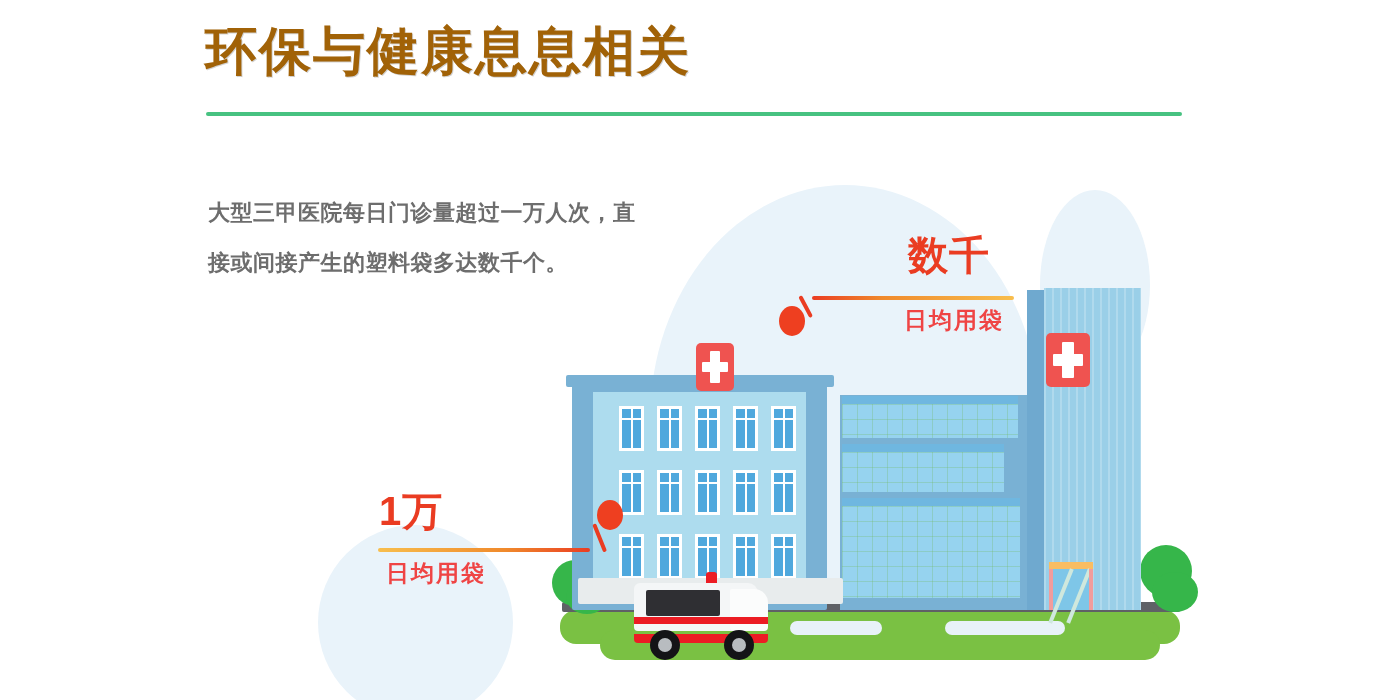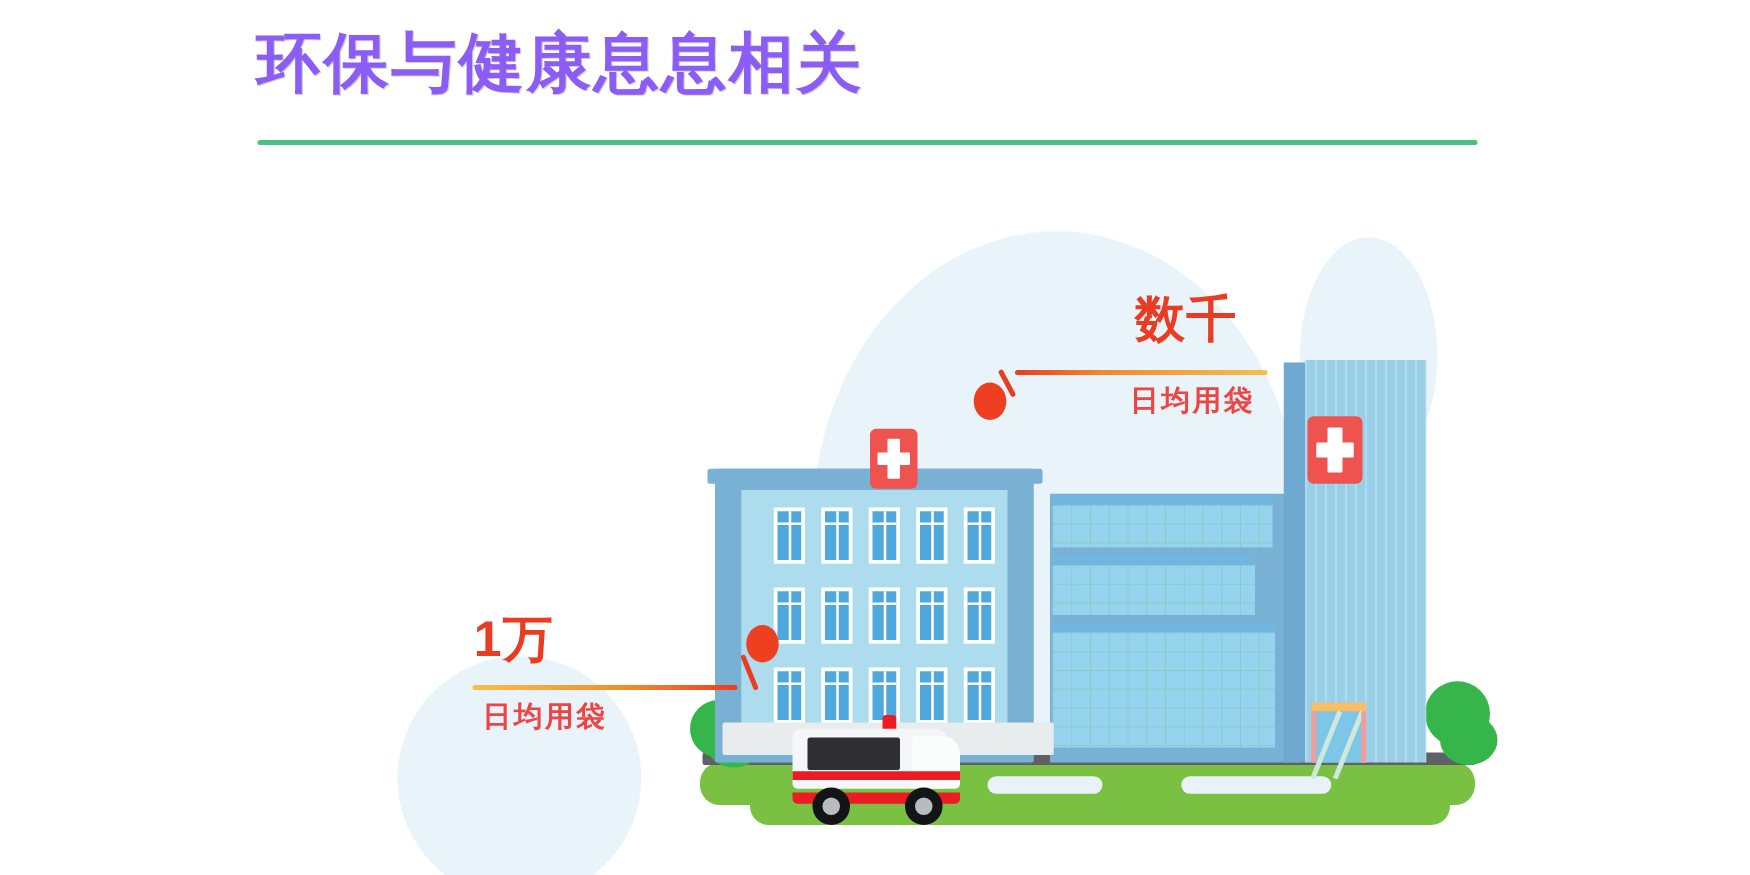--- a/index.html
+++ b/index.html
@@ -18,21 +18,21 @@
     overflow: hidden;
   }
 
   
   .page-title {
     position: absolute;
     left: 205px;
     top: 22px;
     font-size: 52px;
     font-weight: 700;
-    color: #8b5cf6;
+    color: #a16207;
     letter-spacing: 2px;
     line-height: 1.15;
     white-space: nowrap;
     text-shadow: 1px 1px 0 rgba(0,0,0,0.18);
   }
   .title-rule {
     position: absolute;
     left: 206px;
     top: 112px;
     width: 976px;
@@ -443,20 +443,21 @@
   .sub-left  { left: 386px; top: 558px; }
 </style>
 </head>
 <body>
 
 <div id="slide">
 
   <div class="page-title">环保与健康息息相关</div>
   <div class="title-rule"></div>
 
+  <div class="body-copy">大型三甲医院每日门诊量超过一万人次，直接或间接产生的塑料袋多达数千个。</div>
 
   <div class="blob blob-main"></div>
   <div class="blob blob-small"></div>
   <div class="blob blob-left"></div>
 
   <div class="stage">
 
     <div class="grass"></div>
     <div class="grass-2"></div>
     <div class="road"></div>

